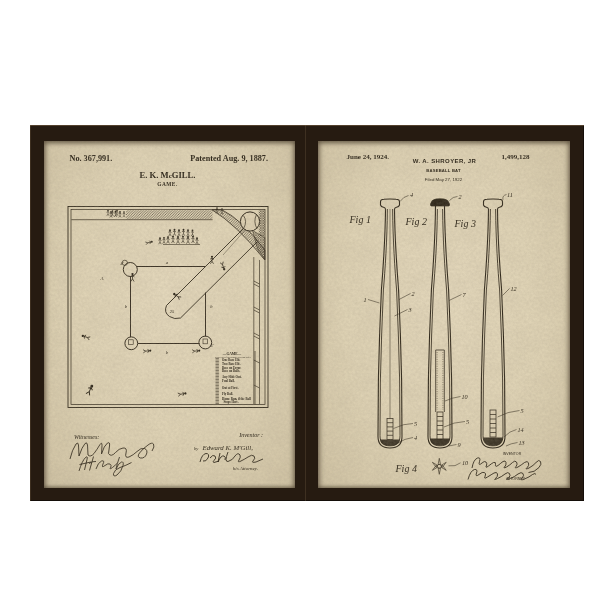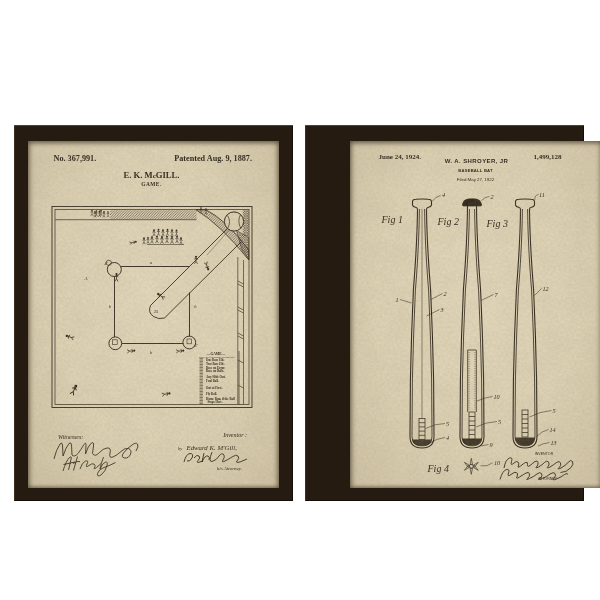--- a/index.html
+++ b/index.html
@@ -6,21 +6,21 @@
 .frame{position:absolute;background:#261b11}
 .paper{position:absolute;background:radial-gradient(ellipse at 50% 45%, #e3d7bb 0%, #ded2b4 55%, #cfc2a3 100%);
 box-shadow: inset 0 3px 4px rgba(40,28,15,.40), inset 0 -2px 3px rgba(40,28,15,.25), inset 3px 0 4px rgba(40,28,15,.28), inset -3px 0 4px rgba(40,28,15,.28);}
 svg{position:absolute;left:0;top:0;overflow:visible}
 text{fill:#2a2317}
 .ink{stroke:#2e2619;fill:none}
 </style>
 </head>
 <body>
 
-<div class="frame" style="left:14px;top:125px;width:279px;height:376px;box-shadow:inset 0 1px 0 rgba(130,105,75,.5), inset 1px 0 0 rgba(110,88,62,.35), inset -1px -1px 0 rgba(0,0,0,.45);">
+<div class="frame" style="left:30px;top:125px;width:279px;height:376px;box-shadow:inset 0 1px 0 rgba(130,105,75,.5), inset 1px 0 0 rgba(110,88,62,.35), inset -1px -1px 0 rgba(0,0,0,.45);">
 
   <div class="paper" style="left:14px;top:16px;width:251px;height:347px;">
     <svg width="251" height="347" viewBox="28 141 251 347">
       <defs>
         <filter id="grain" x="0%" y="0%" width="100%" height="100%">
             <feTurbulence type="fractalNoise" baseFrequency="0.38" numOctaves="3" seed="7" result="n"></feTurbulence>
             <feColorMatrix in="n" type="matrix" values="0 0 0 0 0.35  0 0 0 0 0.30  0 0 0 0 0.22  1.3 0 0 0 -0.3"></feColorMatrix>
             <feComposite operator="over" in2="SourceGraphic"></feComposite>
           </filter>
         <filter id="blotch" x="0%" y="0%" width="100%" height="100%">
@@ -218,21 +218,21 @@
       </g>
 
       <rect x="28" y="141" width="251" height="347" filter="url(#grain)" opacity="0.22" fill="none"></rect>
       <rect x="28" y="141" width="251" height="347" filter="url(#blotch)" opacity="0.16" fill="none"></rect>
     </svg>
   </div>
 </div>
 
 <div class="frame" style="left:304.5px;top:125px;width:279px;height:376px;box-shadow:inset 0 1px 0 rgba(130,105,75,.5), inset 1px 0 0 rgba(110,88,62,.35), inset -1px -1px 0 rgba(0,0,0,.45);">
 
-  <div class="paper" style="left:13px;top:16px;width:252px;height:347px;margin-left:32px;">
+  <div class="paper" style="left:13px;top:16px;width:252px;height:347px;">
     <svg width="252" height="347" viewBox="317.5 141 252 347">
 
       <text x="346" y="159" font-size="7" font-weight="bold">June 24, 1924.</text>
 
       <text x="529" y="159" font-size="7" font-weight="bold" text-anchor="end">1,499,128</text>
 
       <text x="444" y="162.5" font-size="6" font-weight="bold" text-anchor="middle" font-family="Liberation Sans, sans-serif" letter-spacing=".4">W. A. SHROYER, JR</text>
 
       <text x="443" y="171.5" font-size="4.2" font-weight="bold" text-anchor="middle" font-family="Liberation Sans, sans-serif" letter-spacing=".2">BASEBALL BAT</text>
 

